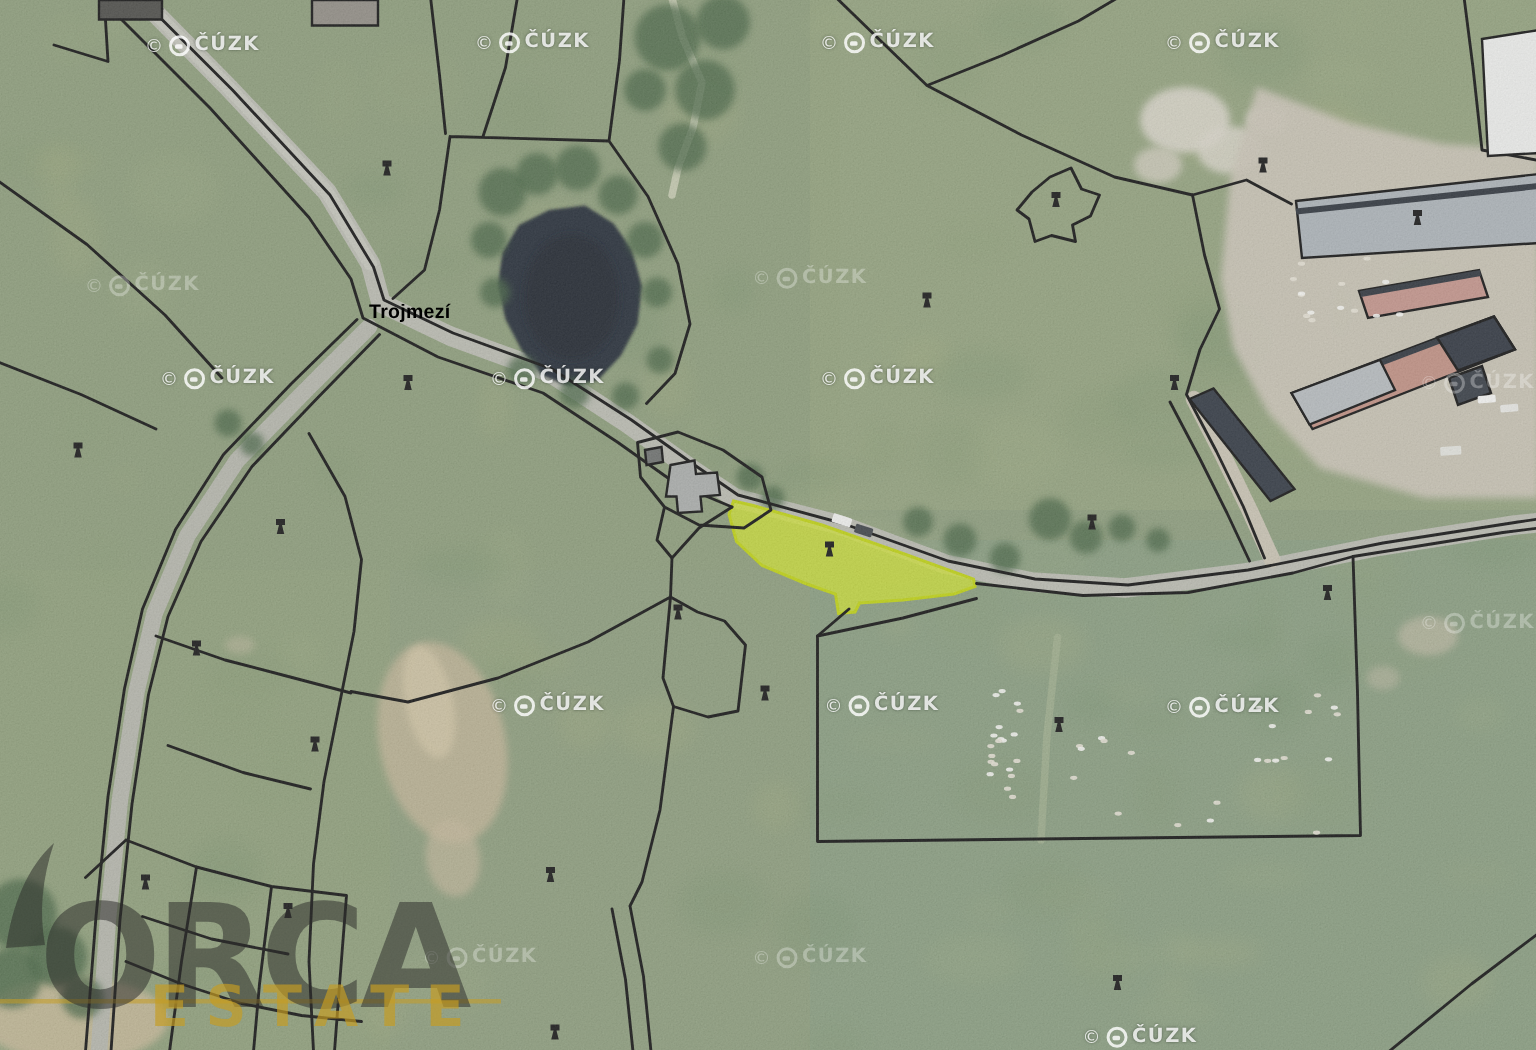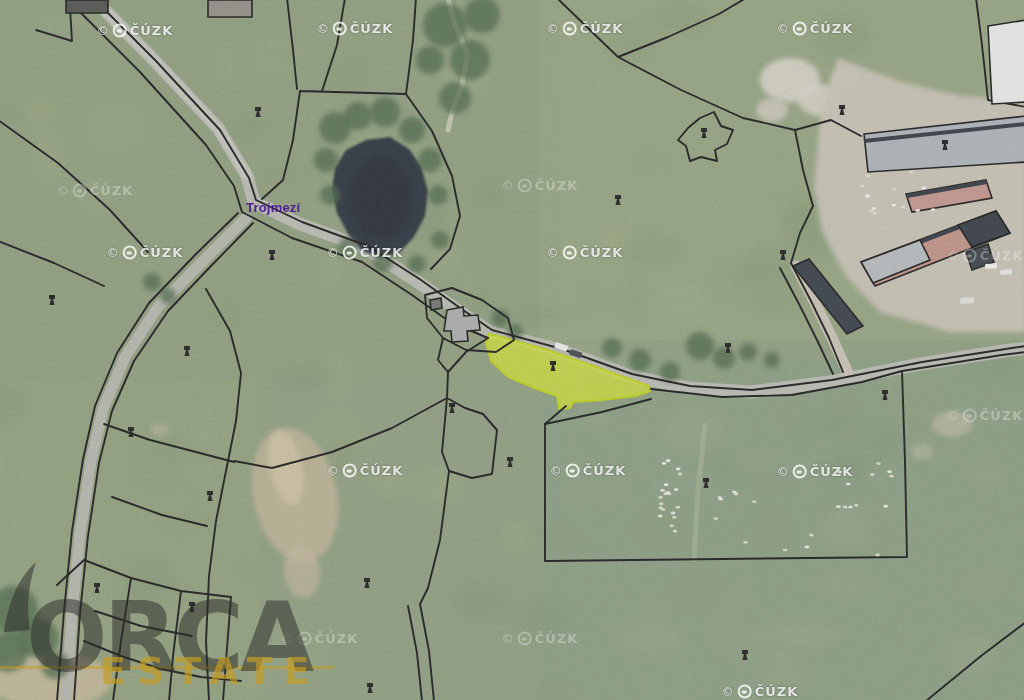--- a/index.html
+++ b/index.html
@@ -1,19 +1,19 @@
 <!DOCTYPE html>
 <html><head>
 <meta charset="utf-8">
 <style>
   html,body{margin:0;padding:0;background:#222;}
   .stage{position:relative;width:1024px;height:700px;overflow:hidden;background:#8a9a7a;
          font-family:"Liberation Sans",sans-serif;}
   .stage svg{position:absolute;left:0;top:0;}
-  .place-label{position:absolute;color:#4c1d95;font-size:13px;font-weight:bold;
+  .place-label{position:absolute;color:#000000;font-size:13px;font-weight:bold;
                font-family:"Liberation Sans",sans-serif;letter-spacing:.2px;white-space:nowrap;}
   .wm{position:absolute;display:flex;align-items:center;gap:3px;transform:translate(-50%,-50%);
       font-family:"DejaVu Sans",sans-serif;font-weight:bold;font-size:13px;letter-spacing:1px;
       white-space:nowrap;pointer-events:none;}
   .wm.bright{color:rgba(255,255,255,0.82);text-shadow:0 0 2px rgba(20,30,20,0.5);}
   .wm.faint{color:rgba(255,255,255,0.30);}
   .wm .sym{font-size:12px;font-weight:normal;}
   .wm .ball{width:14px;height:14px;border-radius:50%;border:2.5px solid currentColor;
             box-sizing:border-box;position:relative;}
   .wm .ball::after{content:"";position:absolute;left:2px;top:4px;width:5px;height:3px;

